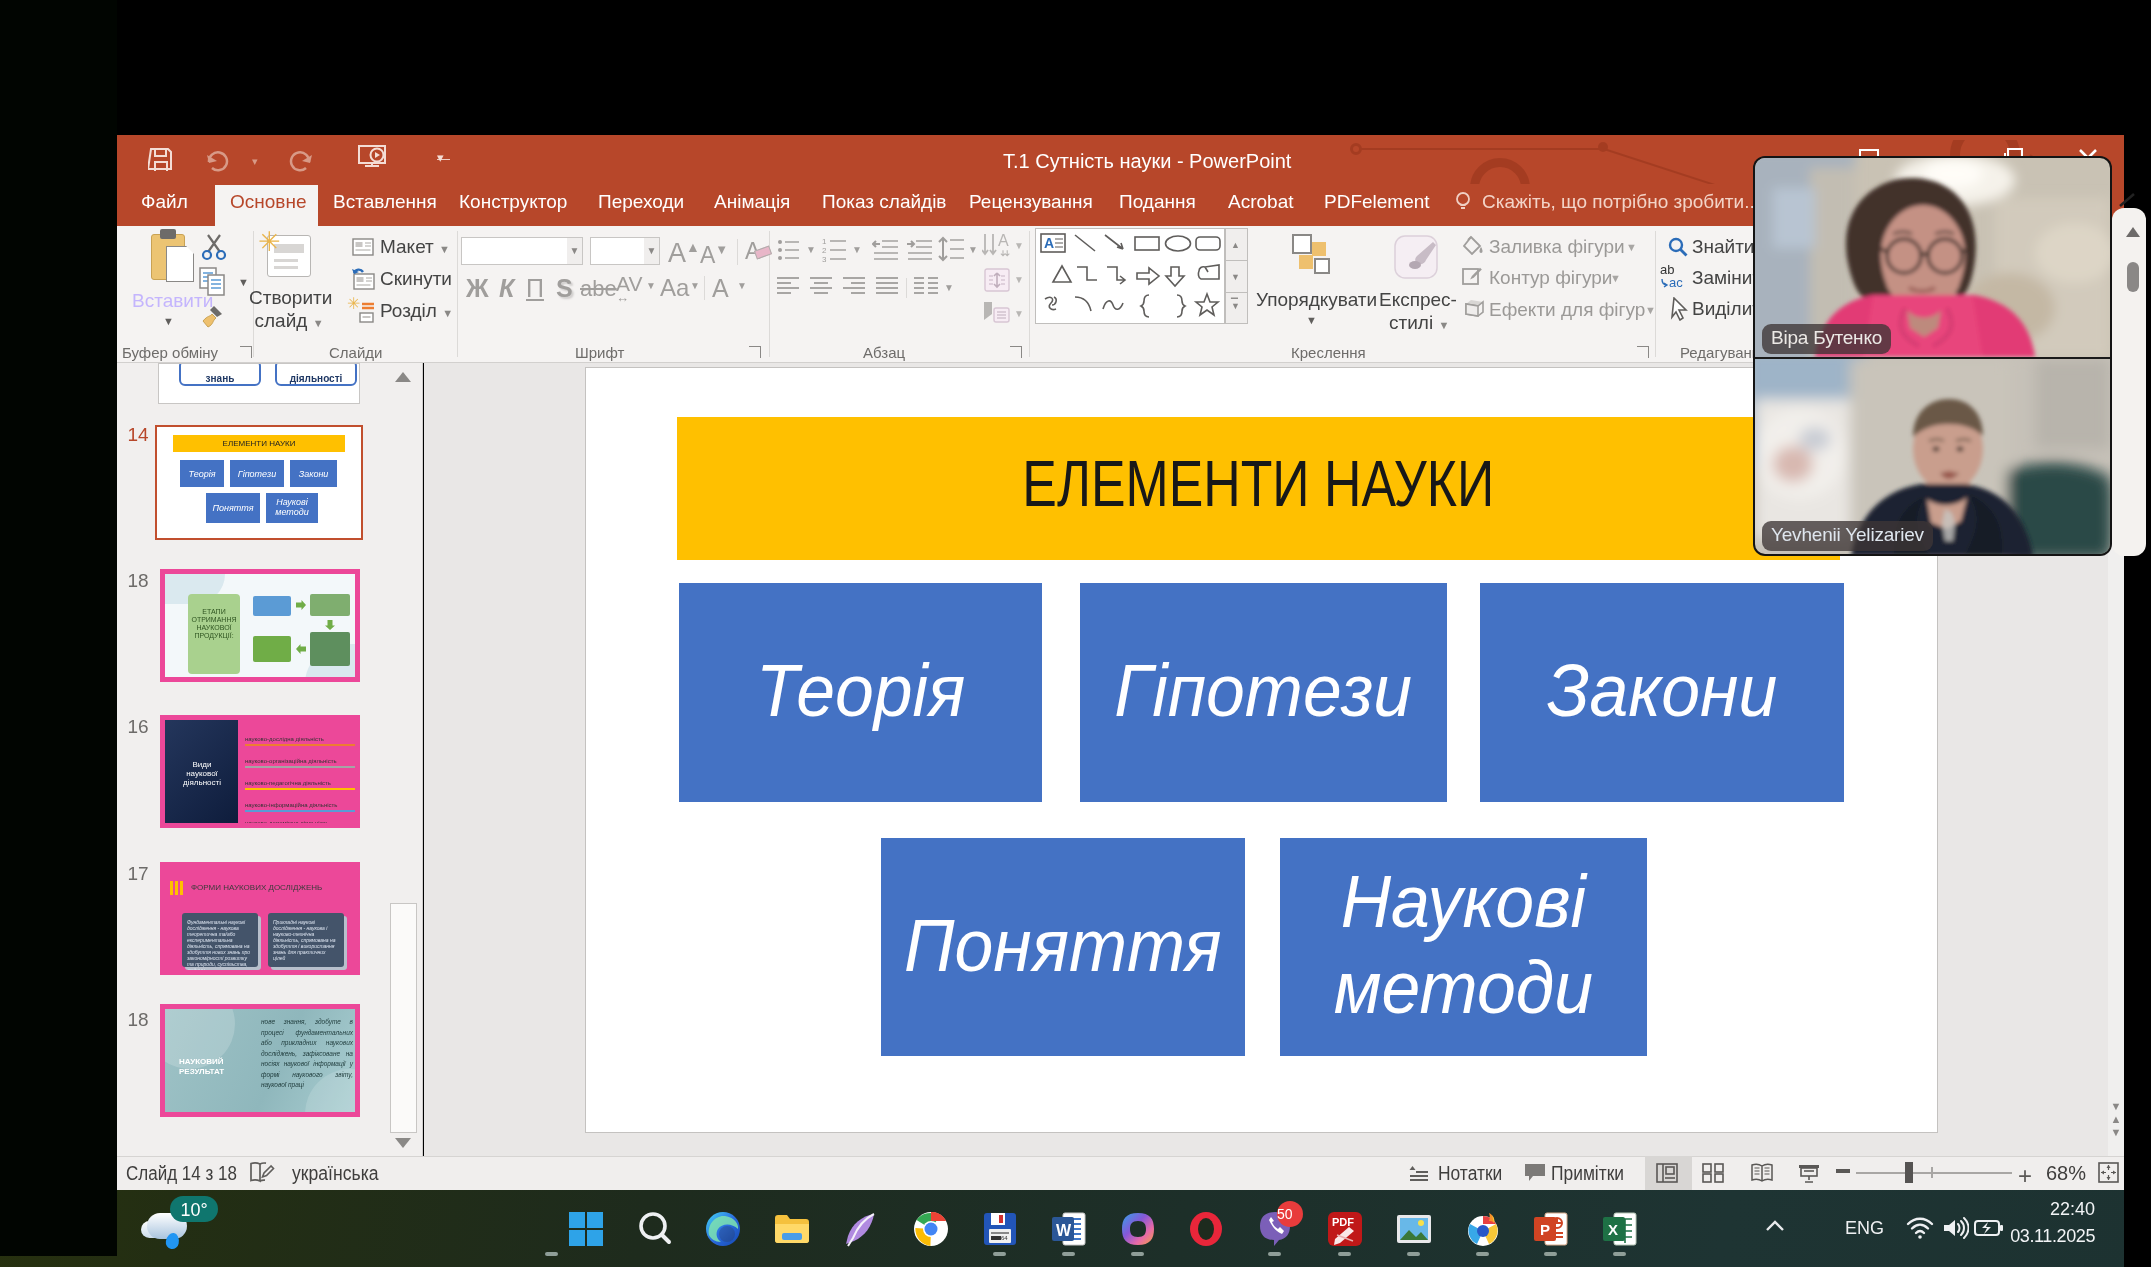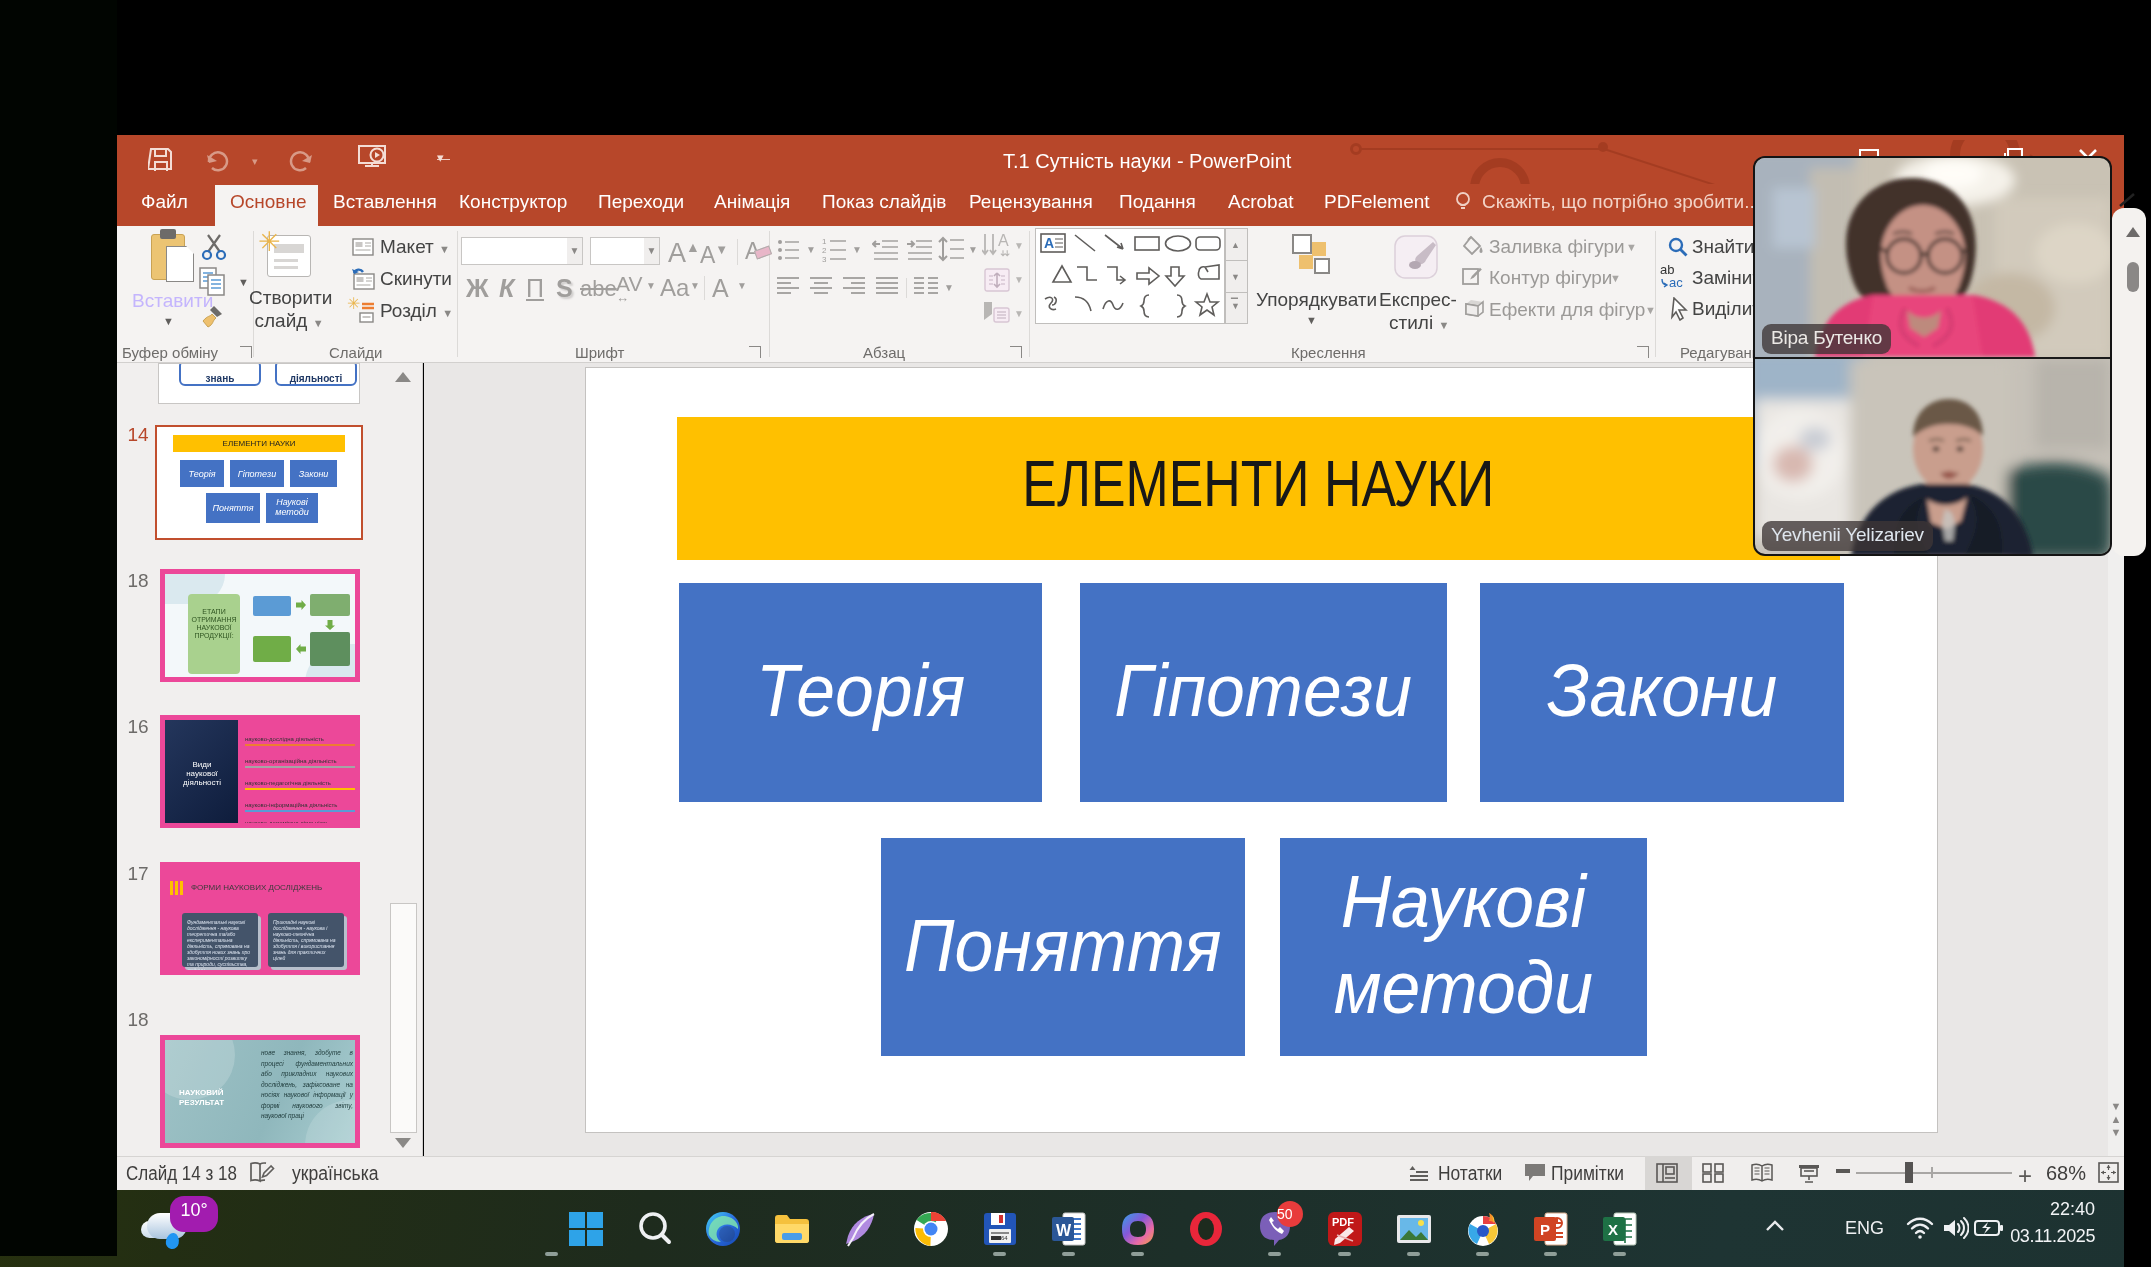--- a/index.html
+++ b/index.html
@@ -480,21 +480,21 @@
     <div class="abs" style="left:17px; top:46px; width:76px; height:54px; background:#44546a; border-radius:3px; box-shadow:3px 3px 0 #b8c0cc;">
       <div style="padding:6px 5px; font-size:5px; color:#dce4f0; line-height:6px; font-style:italic;">Фундаментальні наукові дослідження - наукова теоретична та/або експериментальна діяльність, спрямована на здобуття нових знань про закономірності розвитку та природи, суспільства, людини</div>
     </div>
     <div class="abs" style="left:103px; top:46px; width:76px; height:54px; background:#44546a; border-radius:3px; box-shadow:3px 3px 0 #b8c0cc;">
       <div style="padding:6px 5px; font-size:5px; color:#dce4f0; line-height:6px; font-style:italic;">Прикладні наукові дослідження - наукова і науково-технічна діяльність, спрямована на здобуття і використання знань для практичних цілей</div>
     </div>
     <div class="abs" style="left:30px; top:104px; width:140px; height:2px; background:#ffc000;"></div>
   </div>
 
   <div class="thumbnum" style="top:1009px;">18</div>
-  <div class="thumb" style="top:1035px;">
+  <div class="thumb" style="top:1004px;">
     <div class="abs" style="left:0; top:0; width:200px; height:113px; background:linear-gradient(115deg,#9ec2c6 0%,#8fb7bc 55%,#add1d4 100%);"></div>
     <div class="abs" style="left:-20px; top:-30px; width:90px; height:90px; border-radius:50%; background:rgba(255,255,255,0.18);"></div>
     <div class="abs" style="left:140px; top:60px; width:90px; height:90px; border-radius:50%; background:rgba(255,255,255,0.15);"></div>
     <div class="abs" style="left:14px; top:48px; width:64px; color:#fff; font-size:8px; font-weight:bold; line-height:10px;">НАУКОВИЙ<br>РЕЗУЛЬТАТ</div>
     <div class="abs" style="left:96px; top:8px; width:92px; font-size:6.5px; color:#1e3a3a; font-style:italic; line-height:10.5px; text-align:justify;">нове знання, здобуте в процесі фундаментальних або прикладних наукових досліджень, зафіксоване на носіях наукової інформації у формі наукового звіту, наукової праці</div>
   </div>
 
   <div class="abs" style="left:389px; top:363px; width:29px; height:790px; background:#f1efee;"></div>
   <div class="abs" style="left:395px; top:372px; width:0; height:0; border-left:8px solid transparent; border-right:8px solid transparent; border-bottom:10px solid #8a8886;"></div>
   <div class="abs" style="left:390px; top:903px; width:27px; height:230px; background:#fbfaf9; border:1px solid #c8c6c4;"></div>
@@ -567,21 +567,21 @@
     <svg width="21" height="21" viewBox="0 0 21 21">
         <rect x="1" y="1" width="19" height="19" fill="none" stroke="#5a5856" stroke-width="1.6"></rect>
         <path d="M10.5 3 v5 M10.5 18 v-5 M3 10.5 h5 M18 10.5 h-5" stroke="#5a5856" stroke-width="1.2"></path>
         <path d="M10.5 3 l-2 3 h4 z M10.5 18 l-2 -3 h4 z M3 10.5 l3 -2 v4 z M18 10.5 l-3 -2 v4 z" fill="#5a5856"></path>
       </svg>
   </div>
 
   <div class="abs" style="left:141px; top:1221px; width:26px; height:17px; background:linear-gradient(180deg,#fdfefe,#cbdcec); border-radius:9px;"></div>
   <div class="abs" style="left:147px; top:1213px; width:40px; height:26px; background:linear-gradient(180deg,#ffffff,#a9c4de); border-radius:13px;"></div>
   <div class="abs" style="left:166px; top:1233px; width:13px; height:16px; background:#2196f3; border-radius:50% 50% 50% 50%/58% 58% 42% 42%; transform:rotate(10deg);"></div>
-  <div class="abs" style="left:170px; top:1196px; width:48px; height:36px; background:#a21caf; border-radius:14px; color:#fff; font-size:18px; text-align:center; line-height:28px;">10°</div>
+  <div class="abs" style="left:170px; top:1196px; width:48px; height:26px; background:#0f766e; border-radius:14px; color:#fff; font-size:18px; text-align:center; line-height:28px;">10°</div>
 
   <div class="tico" style="left:566px;">
     <svg width="40" height="40" viewBox="0 0 40 40">
         <rect x="3" y="3" width="16" height="16" fill="#2ea3e8"></rect>
         <rect x="21" y="3" width="16" height="16" fill="#2ea3e8"></rect>
         <rect x="3" y="21" width="16" height="16" fill="#2ea3e8"></rect>
         <rect x="21" y="21" width="16" height="16" fill="#2ea3e8"></rect>
       </svg>
   </div>
 

